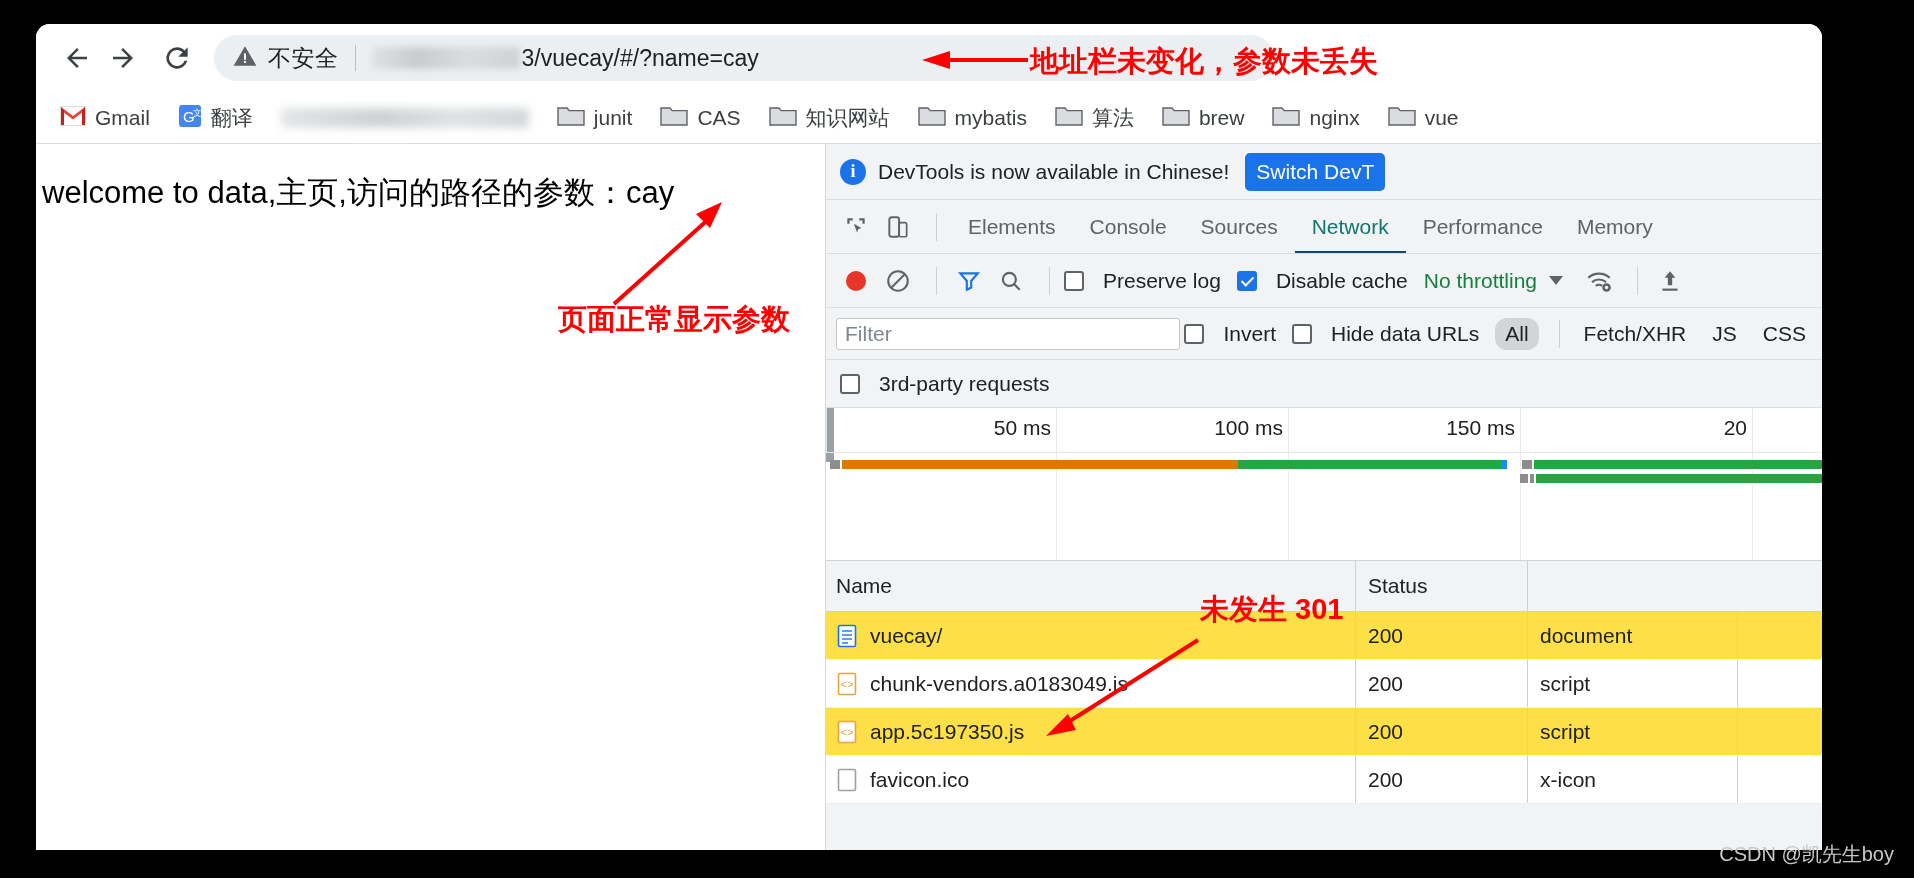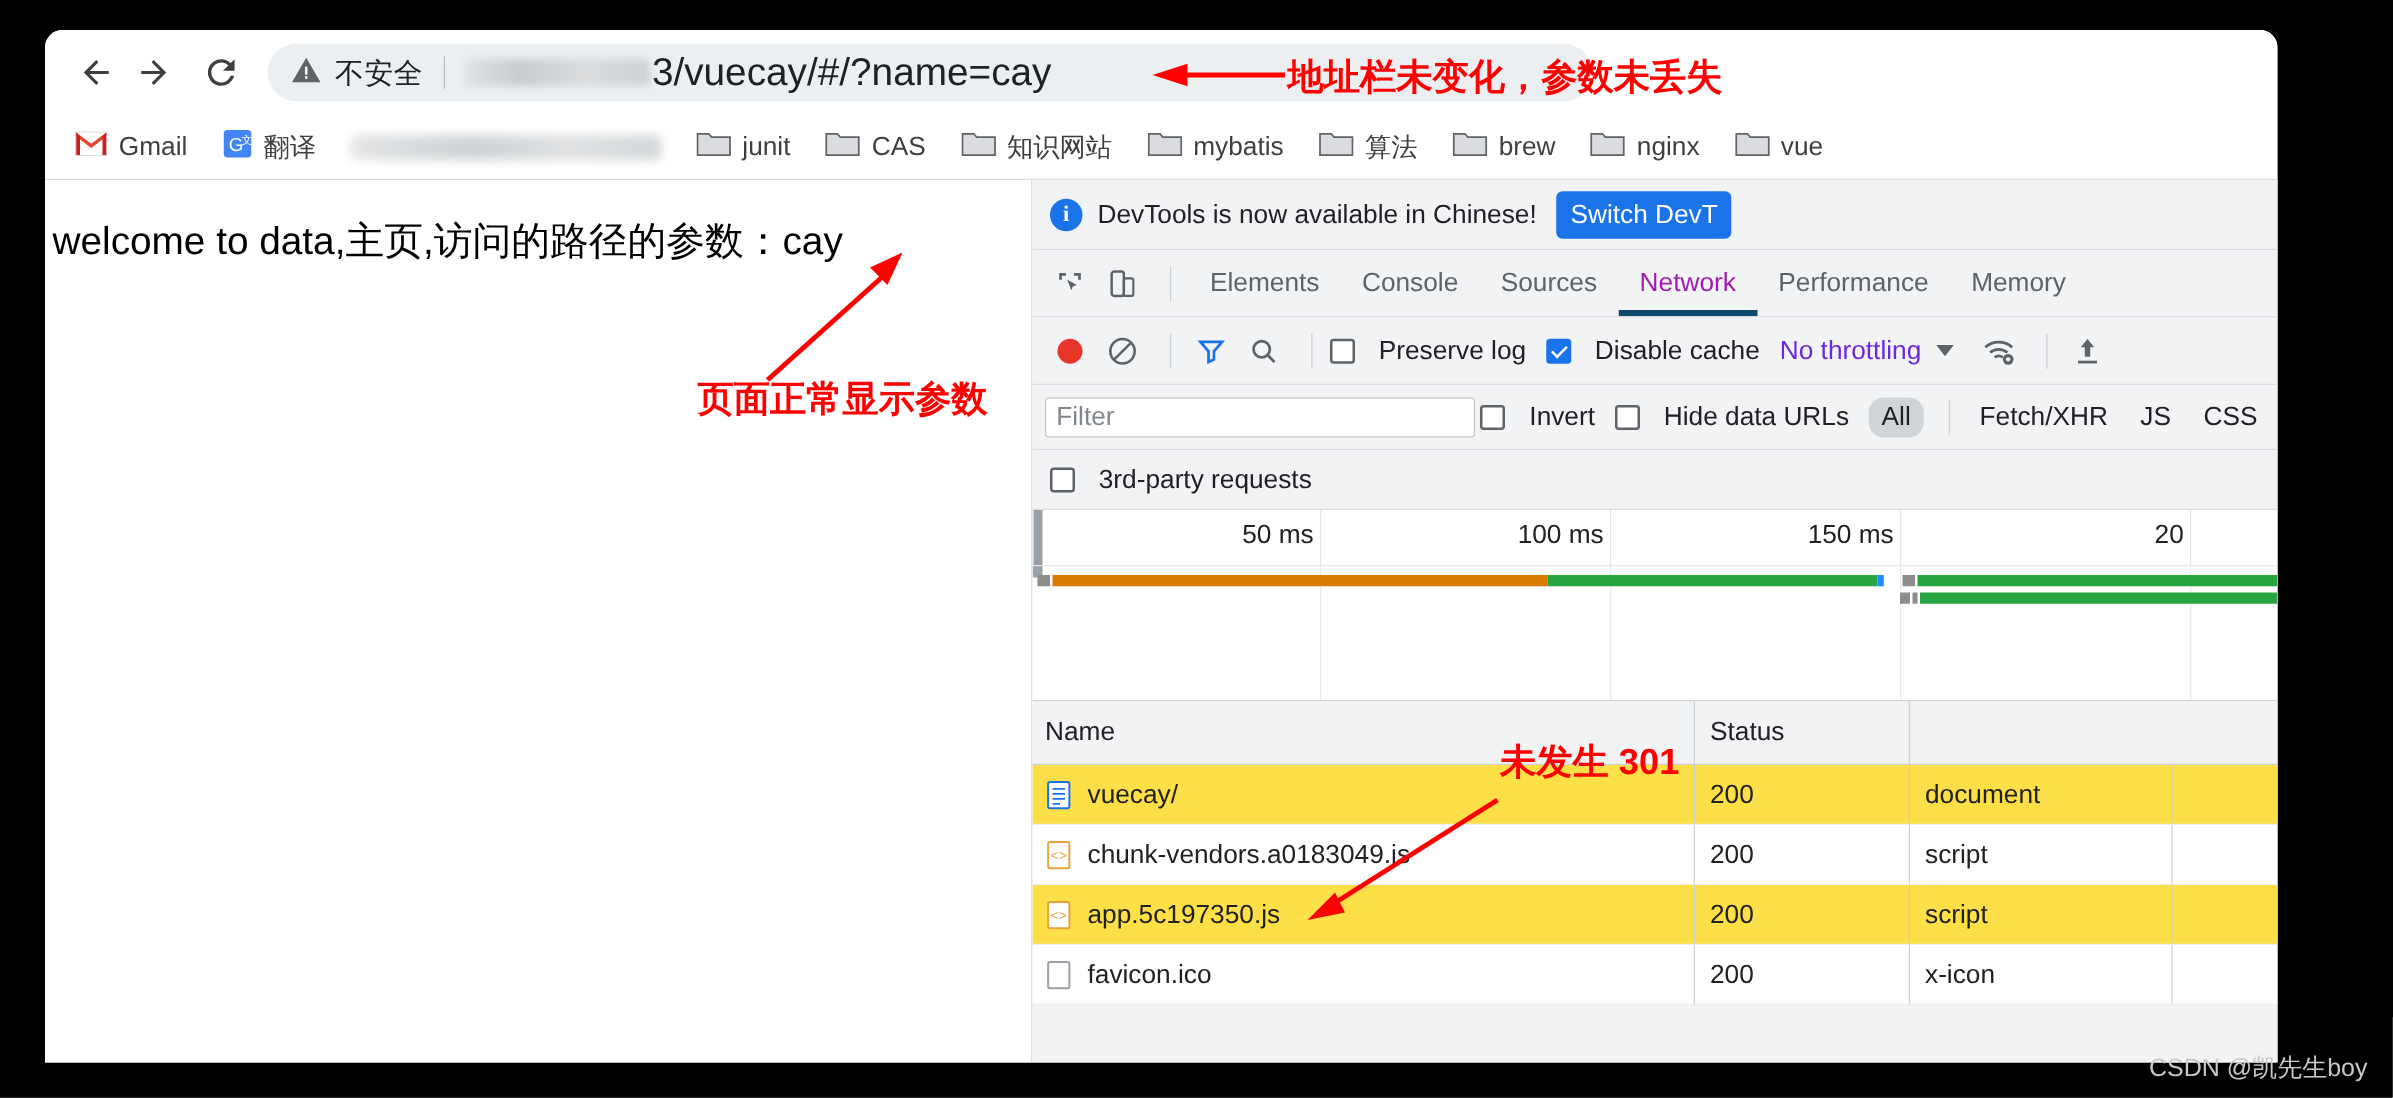--- a/index.html
+++ b/index.html
@@ -63,21 +63,21 @@
     white-space: nowrap;
     letter-spacing: .5px;
   }
   .omni-sep {
     width: 1px; height: 26px;
     background: #bdc1c6;
     margin: 0 16px;
     flex: none;
   }
   .url-text {
-    font-size: 31px;
+    font-size: 23px;
     color: #202124;
     white-space: nowrap;
     display: flex;
     align-items: center;
   }
   .url-redacted {
     display: inline-block;
     width: 148px; height: 22px;
     background: linear-gradient(90deg,#dfe1e3,#c9ccce 30%,#dadcde 65%,#cfd2d4);
     filter: blur(3px);
@@ -206,22 +206,22 @@
   .dt-tab {
     font-size: 21px;
     color: #5f6368;
     padding: 0 17px;
     height: 53px;
     line-height: 53px;
     flex: none;
     box-sizing: border-box;
   }
   .dt-tab.active {
-    color: #a21caf;
-    border-bottom: 5px solid #0c4a6e;
+    color: #0f766e;
+    border-bottom: 2px solid #0c4a6e;
   }
 
   .dt-toolbar {
     height: 54px;
     display: flex;
     align-items: center;
     padding-left: 12px;
     border-bottom: 1px solid #dadce0;
     background: #f1f3f4;
     box-sizing: border-box;
@@ -253,21 +253,21 @@
     width: 5px; height: 10px;
     border: solid #fff;
     border-width: 0 2.5px 2.5px 0;
     transform: rotate(45deg);
   }
   .cb-label {
     font-size: 21px; color: #202124;
     margin-left: 9px; margin-right: 16px;
   }
   .throttle {
-    font-size: 21px; color: #6d28d9; margin-right: 12px;
+    font-size: 21px; color: #15803d; margin-right: 12px;
   }
   .caret {
     width: 0; height: 0;
     border-left: 7px solid transparent;
     border-right: 7px solid transparent;
     border-top: 9px solid #5f6368;
     flex: none;
   }
 
   .dt-filterbar {

